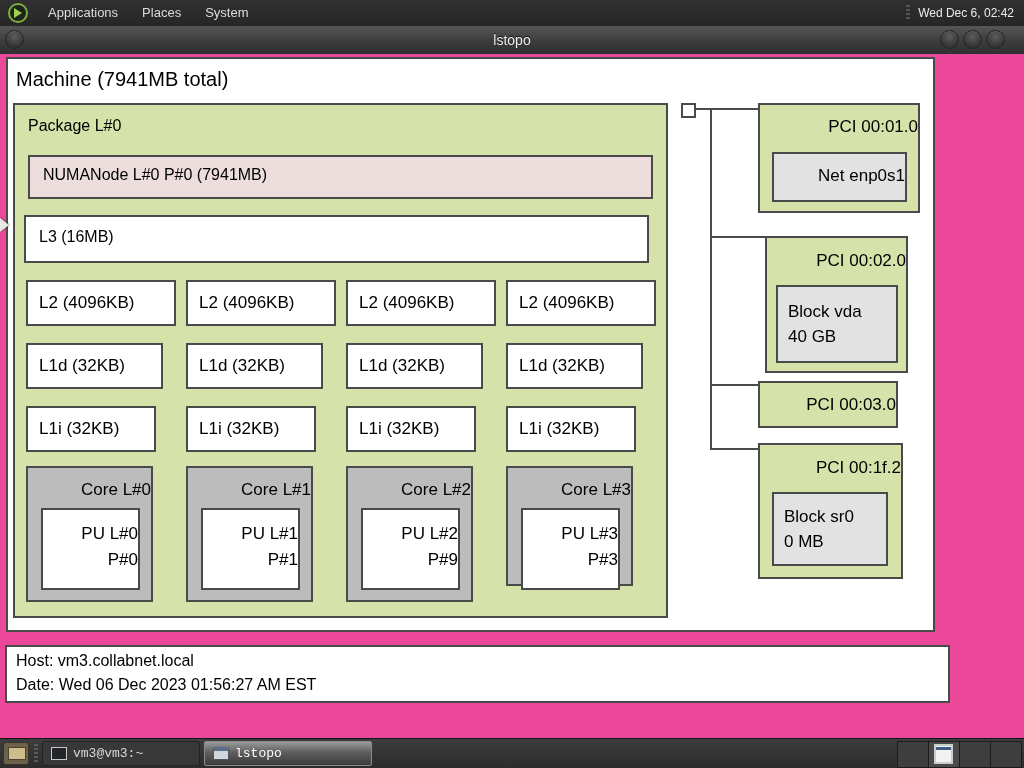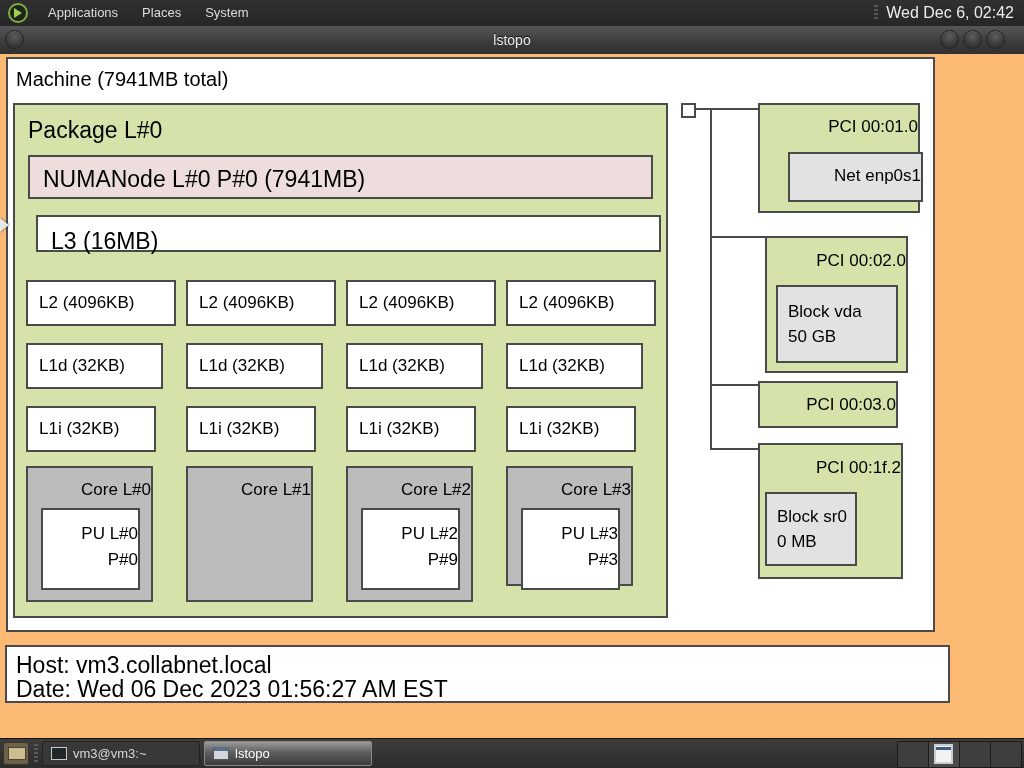--- a/index.html
+++ b/index.html
@@ -17,59 +17,59 @@
     display:flex;align-items:center;color:#dcdcdc;font-size:13px;
   }
   .menu-logo{width:20px;height:20px;margin:0 8px 0 8px;border-radius:50%;
     background:#1c241c;border:2px solid #7fae3c;box-sizing:border-box;position:relative;}
   .menu-logo .tri{position:absolute;left:4px;top:3px;width:0;height:0;
     border-top:5px solid transparent;border-bottom:5px solid transparent;border-left:8px solid #a5cf4e;}
   .menu-item{padding:0 12px;line-height:26px;cursor:default;}
   .panel-right{margin-left:auto;display:flex;align-items:center;height:26px;}
   .panel-handle{width:4px;height:16px;margin-right:8px;
     background:repeating-linear-gradient(#555 0 2px,transparent 2px 4px);}
-  .clock{padding-right:10px;font-size:16px;color:#ececec;}
+  .clock{padding-right:10px;font-size:12px;color:#ececec;}
   
   .titlebar{
     position:absolute;left:0;top:26px;width:1024px;height:28px;
     background:linear-gradient(#565656,#3a3a3a 60%,#303030);
     border-bottom:1px solid #1c1c1c;
   }
   .title{position:absolute;left:0;right:0;top:0;line-height:28px;text-align:center;
     color:#eceaea;font-size:14px;text-shadow:0 -1px 0 #111;}
   .circle-btn{position:absolute;top:4px;width:19px;height:19px;border-radius:50%;
     background:radial-gradient(circle at 50% 32%,#5d5d5d,#343434 70%);
     border:1px solid #242424;box-sizing:border-box;box-shadow:inset 0 1px 0 rgba(255,255,255,.15);}
   
-  .client{position:absolute;left:0;top:54px;width:1024px;height:684px;background:#fdba74;}
+  .client{position:absolute;left:0;top:54px;width:1024px;height:684px;background:#ec4899;}
   .tbox{position:absolute;border:2px solid #4a4a4a;box-sizing:border-box;}
   .lbl{position:absolute;white-space:nowrap;color:#000;}
   .lbl-17{font-size:17px;}
-  .lbl-19{font-size:23px;}
+  .lbl-19{font-size:16px;}
   .lbl-20{font-size:20px;}
   .green{background:#d5e3ab;}
   .pink{background:#eddedd;}
   .white{background:#ffffff;}
   .coregray{background:#bcbcbc;}
   .devgray{background:#e2e2e2;}
   .center-lbl{position:absolute;left:0;right:0;text-align:right;white-space:nowrap;}
   .vline,.hline{position:absolute;background:#4a4a4a;}
   
   .taskbar{
     position:absolute;left:0;top:738px;width:1024px;height:30px;
     background:linear-gradient(#3d3d3d,#2c2c2c);
     border-top:1px solid #141414;box-sizing:border-box;color:#d8d8d8;font-size:13px;
   }
   .showdesk{position:absolute;left:3px;top:3px;width:26px;height:23px;border-radius:3px;
     background:#6d6147;border:1px solid #3a332a;box-sizing:border-box;}
   .showdesk .scr{position:absolute;left:4px;top:4px;width:16px;height:11px;background:#cdbd8d;border:1px solid #4a4336;}
   .tb-handle{position:absolute;left:34px;top:5px;width:4px;height:20px;
     background:repeating-linear-gradient(#5a5a5a 0 2px,transparent 2px 4px);}
   .task{position:absolute;top:2px;height:25px;display:flex;align-items:center;gap:6px;
-    padding:0 8px;box-sizing:border-box;border-radius:2px;border:1px solid #232323;background:#383838;}
+    padding:0 8px;box-sizing:border-box;border-radius:2px;border:1px solid #232323;background:#383838;font-family:Liberation Mono, monospace;}
   .task.active{background:linear-gradient(#9a9a9a,#5e5e5e 45%,#3c3c3c);border:1px solid #8a8a8a;color:#fff;}
   .task .ticon{width:16px;height:13px;box-sizing:border-box;}
   .icon-terminal{background:#22262a;border:1px solid #c8c8c8;}
   .icon-window{background:#cfd6dd;border:1px solid #555;border-top:4px solid #5b7087;}
   .switcher{position:absolute;right:2px;top:2px;height:25px;display:flex;border:1px solid #1b1b1b;}
   .wscell{width:30px;height:100%;background:#3e3e3e;border-right:1px solid #1b1b1b;position:relative;}
   .wscell:last-child{border-right:none;}
   .wscell.current{background:#4a4a4a;}
   .ws-win{position:absolute;left:5px;top:2px;width:19px;height:20px;background:#f2f2f2;
     border:2px solid #cccccc;box-sizing:border-box;}
@@ -108,21 +108,21 @@
   <div class="tbox white" style="left:6px;top:3px;width:929px;height:575px;"></div>
   <div class="lbl lbl-20" style="left:16px;top:14px;">Machine (7941MB total)</div>
 
   <div class="tbox green" style="left:13px;top:49px;width:655px;height:515px;"></div>
   <div class="lbl lbl-19" style="left:28px;top:63px;">Package L#0</div>
 
   <div class="tbox pink" style="left:28px;top:101px;width:625px;height:44px;">
     <div class="lbl lbl-19" style="left:13px;top:9px;">NUMANode L#0 P#0 (7941MB)</div>
   </div>
 
-  <div class="tbox white" style="left:36px;top:161px;width:625px;height:37px;text-decoration:underline;">
+  <div class="tbox white" style="left:24px;top:161px;width:625px;height:48px;text-decoration:underline;">
     <div class="lbl lbl-19" style="left:13px;top:11px;">L3 (16MB)</div>
   </div>
 
   <div class="tbox white" style="left:26px;top:226px;width:150px;height:46px;">
       <div class="lbl lbl-17" style="left:11px;top:11px;">L2 (4096KB)</div>
     </div>
   <div class="tbox white" style="left:186px;top:226px;width:150px;height:46px;">
       <div class="lbl lbl-17" style="left:11px;top:11px;">L2 (4096KB)</div>
     </div>
   <div class="tbox white" style="left:346px;top:226px;width:150px;height:46px;">
@@ -160,20 +160,24 @@
 
   <div class="tbox coregray" style="left:26px;top:412px;width:127px;height:136px;">
     <div class="center-lbl lbl-17" style="top:12px;">Core L#0</div>
     <div class="tbox white" style="left:13px;top:40px;width:99px;height:82px;">
       <div class="center-lbl lbl-17" style="top:14px;padding-left:18px;">PU L#0</div>
       <div class="center-lbl lbl-17" style="top:40px;">P#0</div>
     </div>
   </div>
   <div class="tbox coregray" style="left:186px;top:412px;width:127px;height:136px;">
     <div class="center-lbl lbl-17" style="top:12px;">Core L#1</div>
+    <div class="tbox white" style="left:13px;top:40px;width:99px;height:82px;">
+      <div class="center-lbl lbl-17" style="top:14px;">PU L#1</div>
+      <div class="center-lbl lbl-17" style="top:40px;">P#1</div>
+    </div>
   </div>
   <div class="tbox coregray" style="left:346px;top:412px;width:127px;height:136px;">
     <div class="center-lbl lbl-17" style="top:12px;">Core L#2</div>
     <div class="tbox white" style="left:13px;top:40px;width:99px;height:82px;">
       <div class="center-lbl lbl-17" style="top:14px;padding-left:36px;">PU L#2</div>
       <div class="center-lbl lbl-17" style="top:40px;">P#9</div>
     </div>
   </div>
   <div class="tbox coregray" style="left:506px;top:412px;width:127px;height:120px;">
     <div class="center-lbl lbl-17" style="top:12px;">Core L#3</div>
@@ -185,40 +189,40 @@
 
   <div class="tbox white" style="left:681px;top:49px;width:15px;height:15px;"></div>
   <div class="hline" style="left:696px;top:54px;width:62px;height:2px;"></div>
   <div class="vline" style="left:710px;top:54px;width:2px;height:342px;"></div>
   <div class="hline" style="left:710px;top:182px;width:55px;height:2px;"></div>
   <div class="hline" style="left:710px;top:330px;width:48px;height:2px;"></div>
   <div class="hline" style="left:710px;top:394px;width:48px;height:2px;"></div>
 
   <div class="tbox green" style="left:758px;top:49px;width:162px;height:110px;">
     <div class="center-lbl lbl-17" style="top:12px;">PCI 00:01.0</div>
-    <div class="tbox devgray" style="left:28px;top:47px;width:135px;height:50px;">
+    <div class="tbox devgray" style="left:12px;top:47px;width:135px;height:50px;">
       <div class="center-lbl lbl-17" style="top:12px;">Net enp0s1</div>
     </div>
   </div>
 
   <div class="tbox green" style="left:765px;top:174px;width:143px;height:137px;margin-top:8px;">
     <div class="center-lbl lbl-17" style="top:13px;">PCI 00:02.0</div>
     <div class="tbox devgray" style="left:9px;top:47px;width:122px;height:78px;">
       <div class="lbl lbl-17" style="left:10px;top:15px;">Block vda</div>
-      <div class="lbl lbl-17" style="left:10px;top:40px;">50 GB</div>
+      <div class="lbl lbl-17" style="left:10px;top:40px;">40 GB</div>
     </div>
   </div>
 
   <div class="tbox green" style="left:758px;top:327px;width:140px;height:47px;">
     <div class="center-lbl lbl-17" style="top:12px;">PCI 00:03.0</div>
   </div>
 
   <div class="tbox green" style="left:758px;top:389px;width:145px;height:136px;">
     <div class="center-lbl lbl-17" style="top:13px;">PCI 00:1f.2</div>
-    <div class="tbox devgray" style="left:5px;top:47px;width:92px;height:74px;">
+    <div class="tbox devgray" style="left:12px;top:47px;width:116px;height:74px;">
       <div class="lbl lbl-17" style="left:10px;top:13px;">Block sr0</div>
       <div class="lbl lbl-17" style="left:10px;top:38px;">0 MB</div>
     </div>
   </div>
 
   <div class="tbox white" style="left:5px;top:591px;width:945px;height:58px;">
     <div class="lbl lbl-19" style="left:9px;top:5px;">Host: vm3.collabnet.local</div>
     <div class="lbl lbl-19" style="left:9px;top:29px;">Date: Wed 06 Dec 2023 01:56:27 AM EST</div>
   </div>
 </div>

